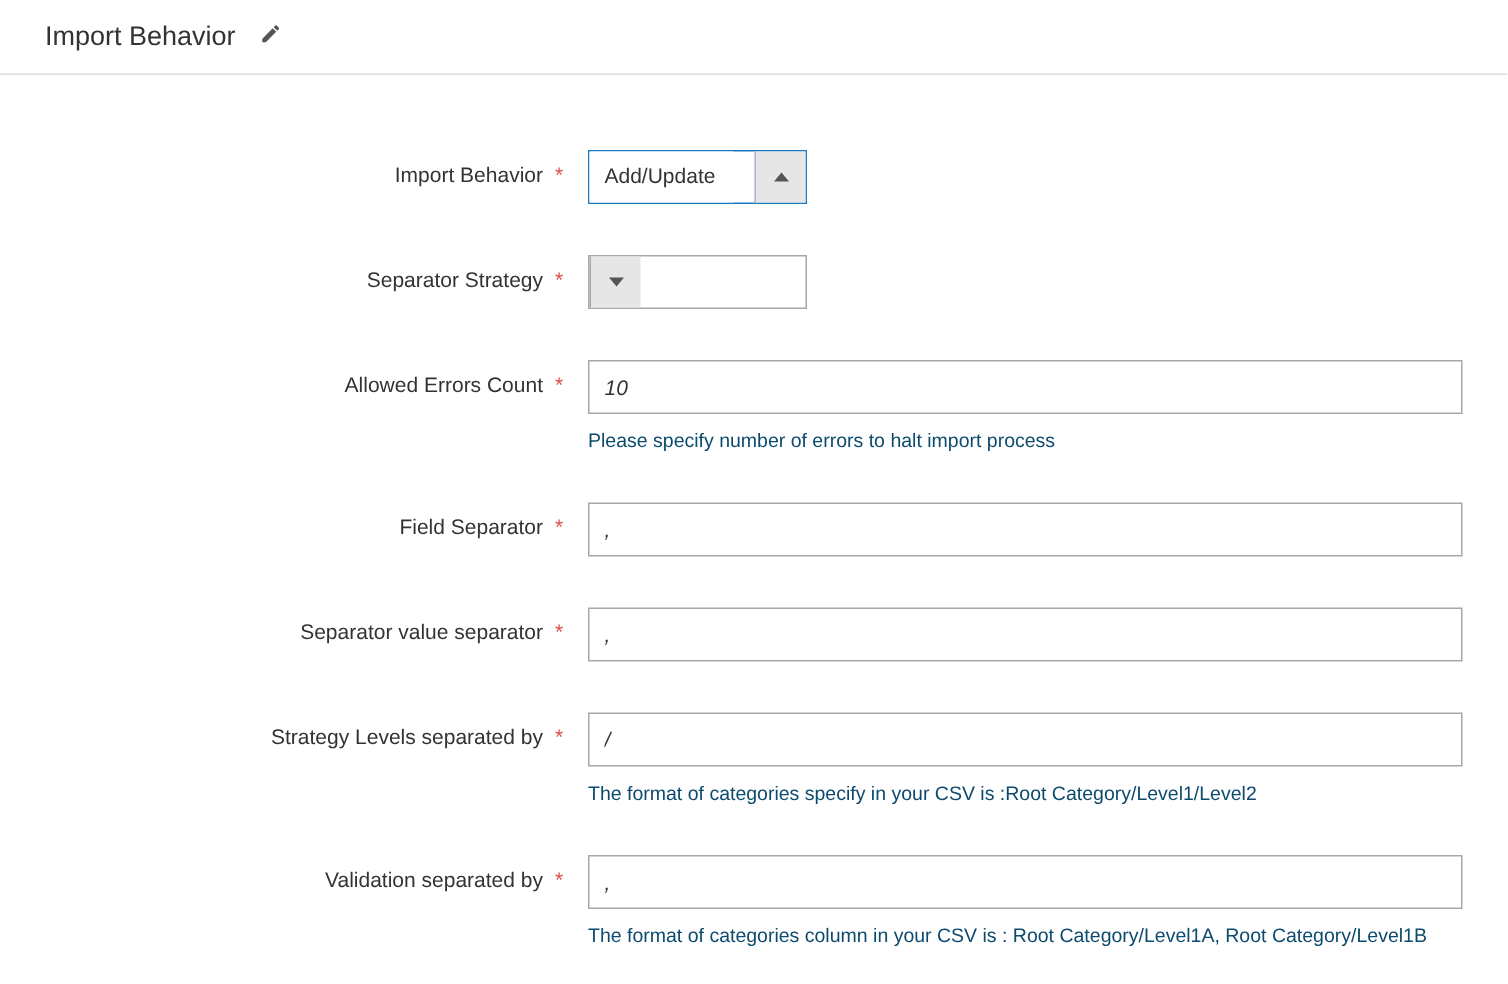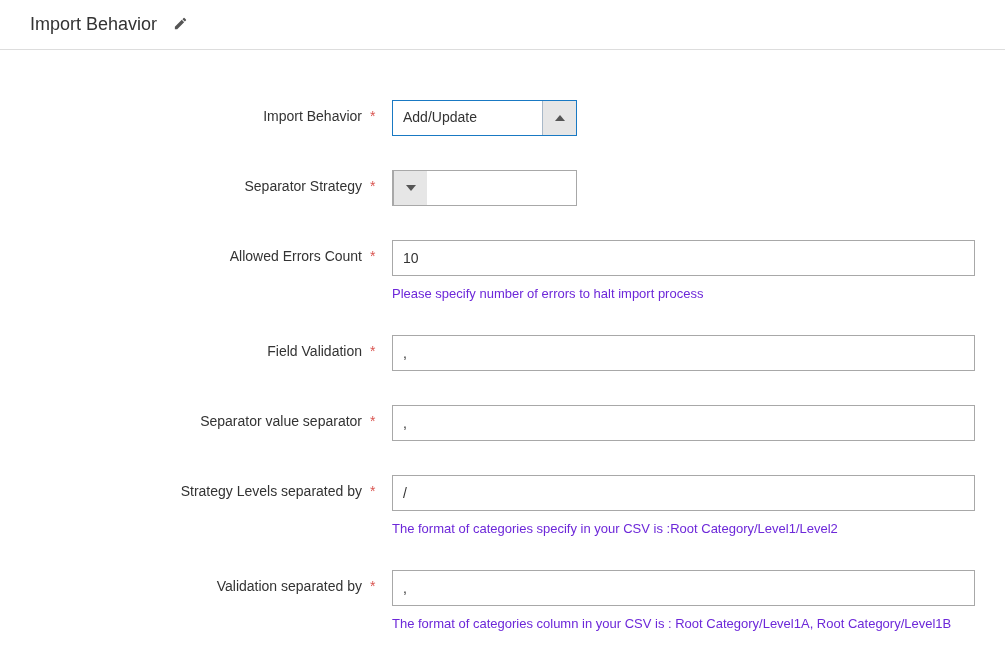--- a/index.html
+++ b/index.html
@@ -54,21 +54,21 @@
     .control-cell {
       flex: 1;
       min-width: 0;
     }
     .control-small {
       width: 185px;
     }
     .select-wrap {
       position: relative;
       display: inline-flex;
-      width: 185px;
+      width: 146px;
       height: 36px;
       border: 1px solid #a8a8a8;
       gap: 14px;
     }
     .select-wrap.active {
       border-color: #1979c3;
     }
     .select-text {
       flex: 1;
       padding: 8px 10px;
@@ -103,25 +103,26 @@
     }
     .text-input {
       width: 600px;
       max-width: 100%;
       height: 36px;
       padding: 6px 10px;
       border: 1px solid #a8a8a8;
       font-size: 14px;
       color: #333;
       background: #fff;
+      font-style: italic;
     }
     .help-text {
       margin-top: 10px;
       font-size: 13px;
-      color: #6d28d9;
+      color: #0c4a6e;
     }
   </style>
 </head>
 <body>
 
 <div class="section-header">
   <span class="section-title">Import Behavior</span>
   <span class="edit-icon">
     <svg width="15" height="15" viewBox="0 0 24 24" fill="#555">
         <path d="M3 17.25V21h3.75l11.06-11.06-3.75-3.75L3 17.25zM20.71 7.04a1 1 0 0 0 0-1.41l-2.34-2.34a1 1 0 0 0-1.41 0l-1.83 1.83 3.75 3.75 1.83-1.83z"></path>
@@ -159,21 +160,21 @@
   <div class="form-row">
     <div class="label-cell">Allowed Errors Count</div>
     <div class="star-cell">*</div>
     <div class="control-cell">
       <input type="text" class="text-input" value="10" style="">
       <div class="help-text">Please specify number of errors to halt import process</div>
     </div>
   </div>
 
   <div class="form-row">
-    <div class="label-cell">Field Validation</div>
+    <div class="label-cell">Field Separator</div>
     <div class="star-cell">*</div>
     <div class="control-cell">
       <input type="text" class="text-input" value="," style="">
     </div>
   </div>
 
   <div class="form-row">
     <div class="label-cell">Separator value separator</div>
     <div class="star-cell">*</div>
     <div class="control-cell">

